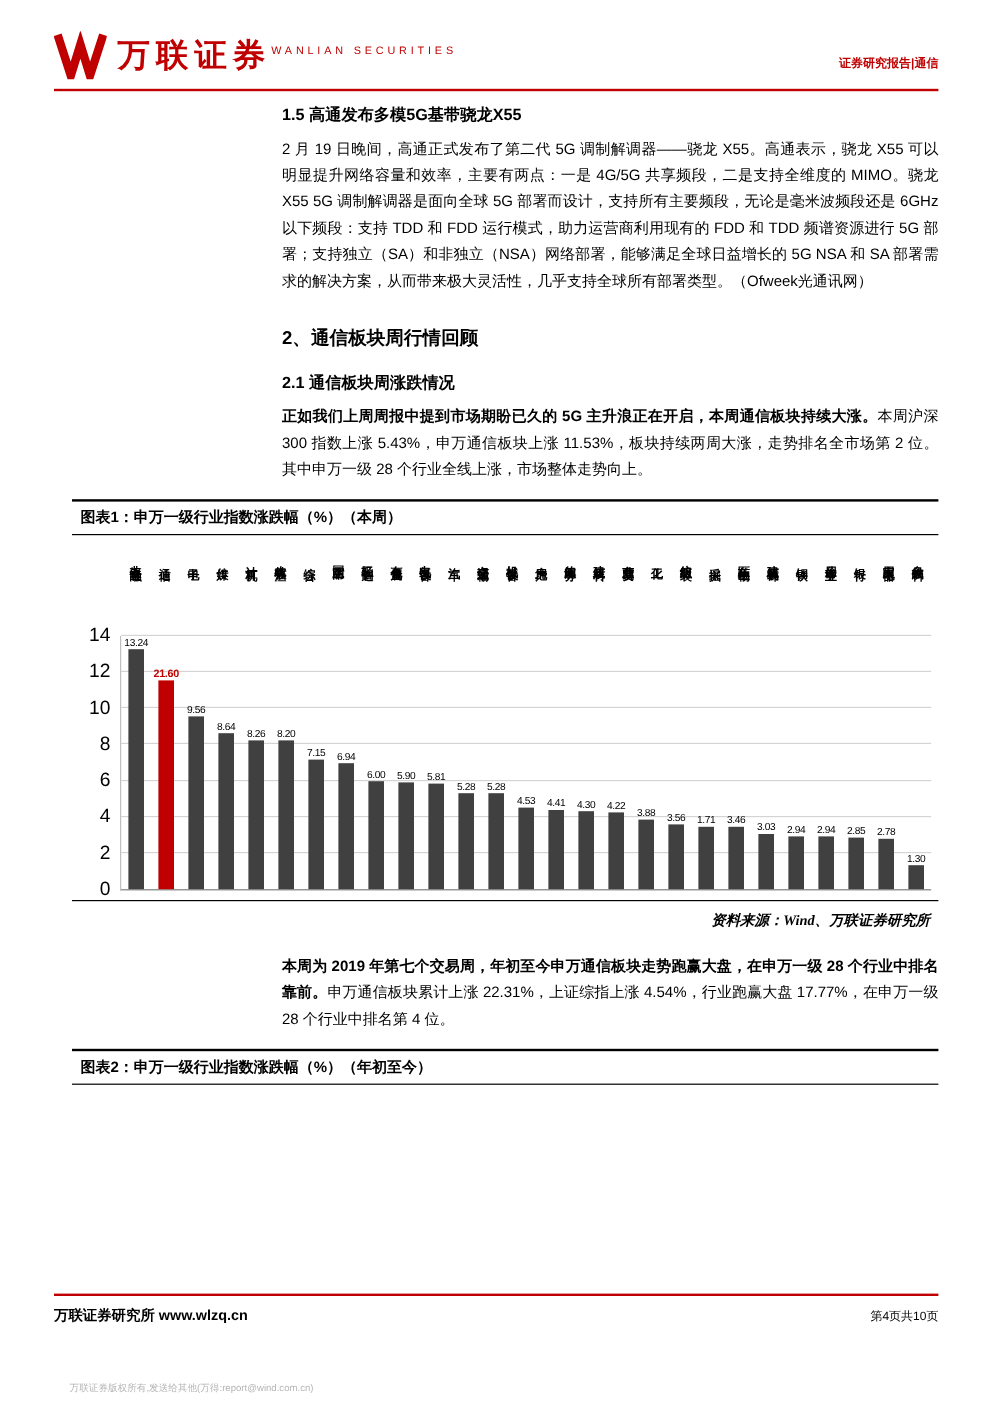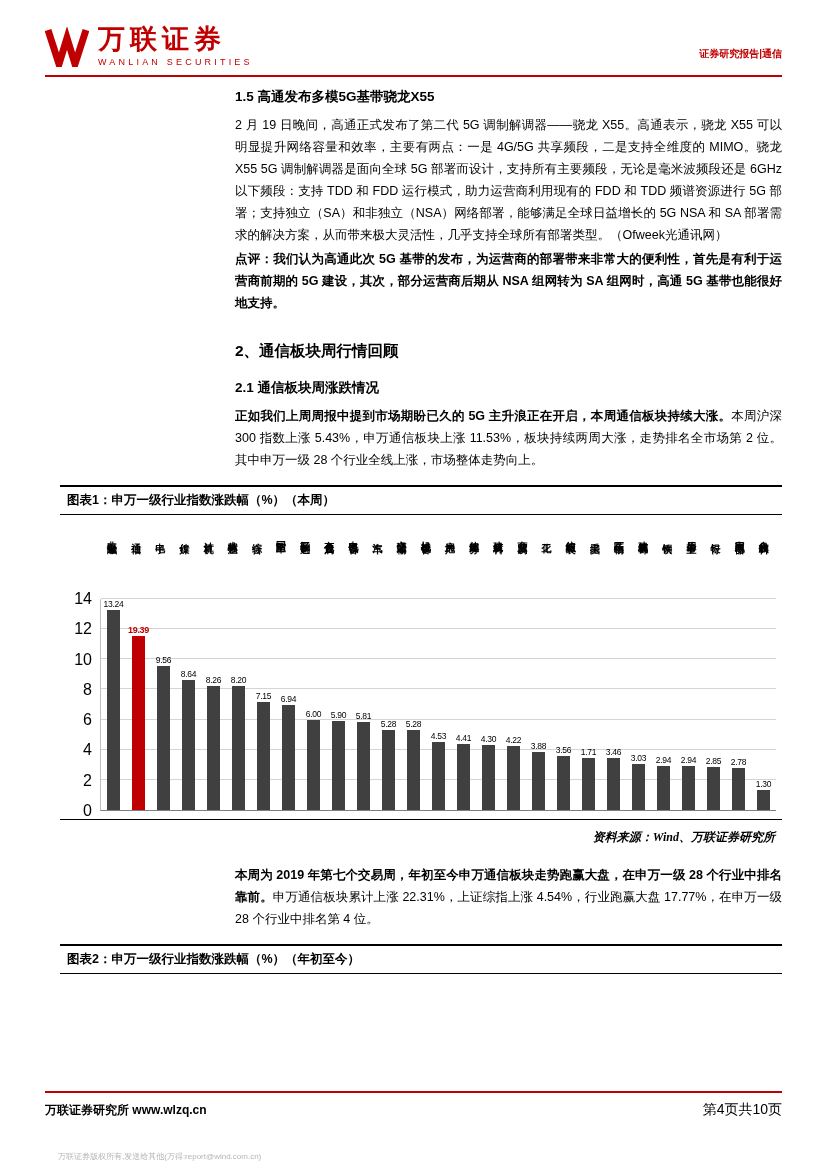--- a/index.html
+++ b/index.html
@@ -11,21 +11,21 @@
     overflow:hidden;
   }
   
   .header { padding:26px 45px 0 45px; }
   .header-inner {
     display:flex; justify-content:space-between; align-items:flex-end;
     padding-bottom:8px; border-bottom:2.5px solid #c00000;
   }
   .logo { display:flex; align-items:center; gap:9px; }
   .logo-mark { width:44px; height:40px; }
-  .logo-text { display:flex; flex-direction:column; }
+  .logo-text { display:flex; flex-direction:row; }
   .brand-cn { color:#c00000; font-size:27px; font-weight:bold; letter-spacing:5px; line-height:1; font-family:"Liberation Serif", serif; }
   .brand-en { color:#c00000; font-size:9px; letter-spacing:3.2px; margin-top:4px; }
   .report-type { color:#c00000; font-size:10px; font-weight:bold; padding-bottom:6px; }
   
   .main { padding:0 45px; }
   .content { margin-left:190px; }
   .h-s15 { font-size:13.5px; font-weight:bold; margin-top:11px; }
   p.body { font-size:12.5px; line-height:22px; text-align:justify; margin-top:8px; }
   p.comment { font-weight:bold; margin-top:2px; }
   .h-s2 { font-size:15.5px; font-weight:bold; margin-top:27px; }
@@ -57,25 +57,25 @@
     border-bottom:1.5px solid #7f7f7f; border-left:1px solid #bfbfbf;
   }
   .grid { position:absolute; left:0; right:0; top:0; bottom:0; }
   .gridline { position:absolute; left:0; right:0; height:1px; background:#d4d4d4; }
   .bars { position:absolute; left:0; right:0; top:0; bottom:0; display:flex; align-items:flex-end; }
   .bar-col { flex:1 1 0; height:100%; display:flex; flex-direction:column; align-items:center; justify-content:flex-end; }
   .bar-value { font-size:8.5px; white-space:nowrap; margin-bottom:1px; letter-spacing:-0.3px; }
   .bar-value.hl { color:#c00000; font-weight:bold; font-size:9px; }
   .bar { width:13px; }
   
-  .footer { position:absolute; left:45px; right:45px; bottom:50px;text-align:right; }
+  .footer { position:absolute; left:45px; right:45px; bottom:64px;text-align:right; }
   .footer-line { border-top:2.5px solid #c00000; }
   .footer-row { display:flex; justify-content:space-between; align-items:baseline; padding-top:8px; }
   .footer-left { font-size:12px; font-weight:bold; }
-  .footer-right { font-size:14px; }
+  .footer-right { font-size:10px; }
   .watermark { position:absolute; left:58px; bottom:7px; font-size:8px; color:#b5b5b5; }
 </style>
 </head>
 <body>
 
 <div class="page">
 
   <div class="header">
     <div class="header-inner">
       <div class="logo">
@@ -89,21 +89,20 @@
       </div>
       <div class="report-type">证券研究报告|通信</div>
     </div>
   </div>
 
   <div class="main">
 
     <div class="content">
       <div class="h-s15">1.5 高通发布多模5G基带骁龙X55</div>
       <p class="body">2 月 19 日晚间，高通正式发布了第二代 5G 调制解调器——骁龙 X55。高通表示，骁龙 X55 可以明显提升网络容量和效率，主要有两点：一是 4G/5G 共享频段，二是支持全维度的 MIMO。骁龙 X55 5G 调制解调器是面向全球 5G 部署而设计，支持所有主要频段，无论是毫米波频段还是 6GHz 以下频段：支持 TDD 和 FDD 运行模式，助力运营商利用现有的 FDD 和 TDD 频谱资源进行 5G 部署；支持独立（SA）和非独立（NSA）网络部署，能够满足全球日益增长的 5G NSA 和 SA 部署需求的解决方案，从而带来极大灵活性，几乎支持全球所有部署类型。（Ofweek光通讯网）</p>
-      <p class="body comment">点评：我们认为高通此次 5G 基带的发布，为运营商的部署带来非常大的便利性，首先是有利于运营商前期的 5G 建设，其次，部分运营商后期从 NSA 组网转为 SA 组网时，高通 5G 基带也能很好地支持。</p>
 
       <div class="h-s2">2、通信板块周行情回顾</div>
       <div class="h-s21">2.1 通信板块周涨跌情况</div>
       <p class="body"><b class="lead">正如我们上周周报中提到市场期盼已久的 5G 主升浪正在开启，本周通信板块持续大涨。</b><span>本周沪深 300 指数上涨 5.43%，申万通信板块上涨 11.53%，板块持续两周大涨，走势排名全市场第 2 位。其中申万一级 28 个行业全线上涨，市场整体走势向上。</span></p>
     </div>
 
     <div class="figure">
       <div class="fig-title-row">
         <span>图表1：申万一级行业指数涨跌幅（%）（本周）</span>
       </div>
@@ -162,21 +161,21 @@
                 <div class="gridline" style="bottom: 71.4286%;"></div>
                 <div class="gridline" style="bottom: 85.7143%;"></div>
                 <div class="gridline" style="bottom: 100%;"></div>
               </div>
             <div class="bars">
                 <div class="bar-col">
                   <div class="bar-value">13.24</div>
                   <div class="bar" style="height: 94.5714%; background: rgb(64, 64, 64);"></div>
                 </div>
                 <div class="bar-col">
-                  <div class="bar-value hl">19.39</div>
+                  <div class="bar-value hl">21.60</div>
                   <div class="bar" style="height: 82.3571%; background: rgb(192, 0, 0);"></div>
                 </div>
                 <div class="bar-col">
                   <div class="bar-value">9.56</div>
                   <div class="bar" style="height: 68.2857%; background: rgb(64, 64, 64);"></div>
                 </div>
                 <div class="bar-col">
                   <div class="bar-value">8.64</div>
                   <div class="bar" style="height: 61.7143%; background: rgb(64, 64, 64);"></div>
                 </div>

